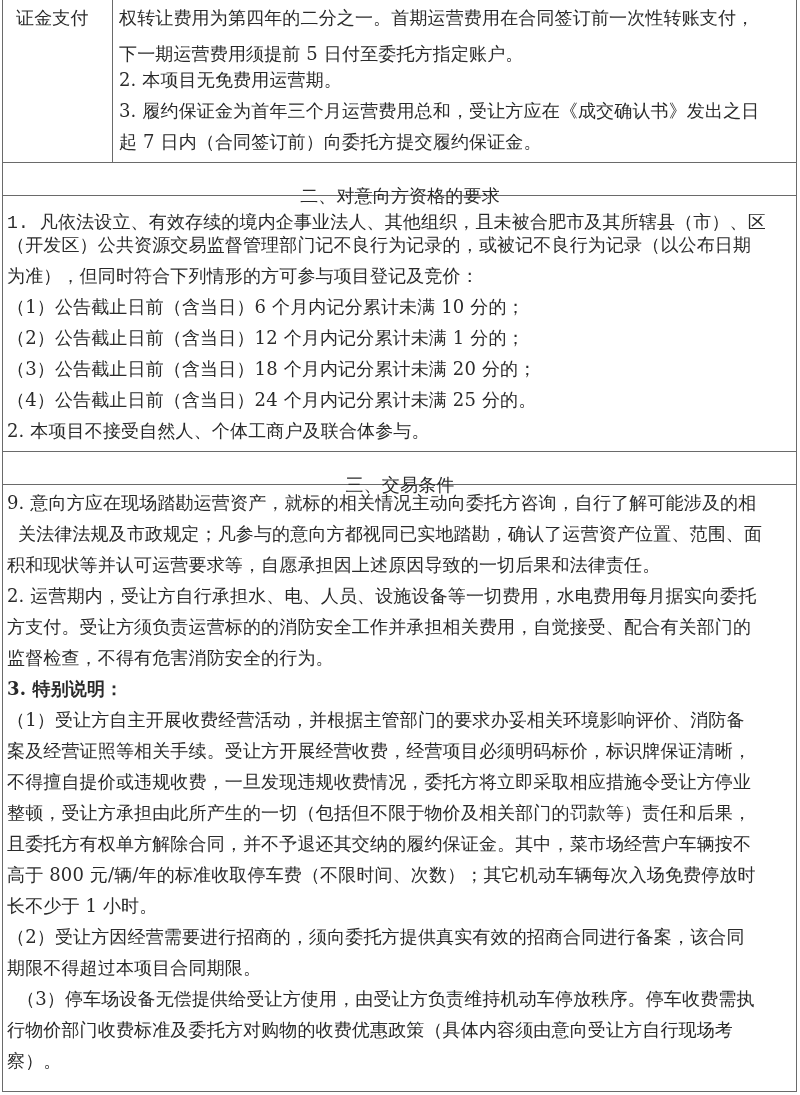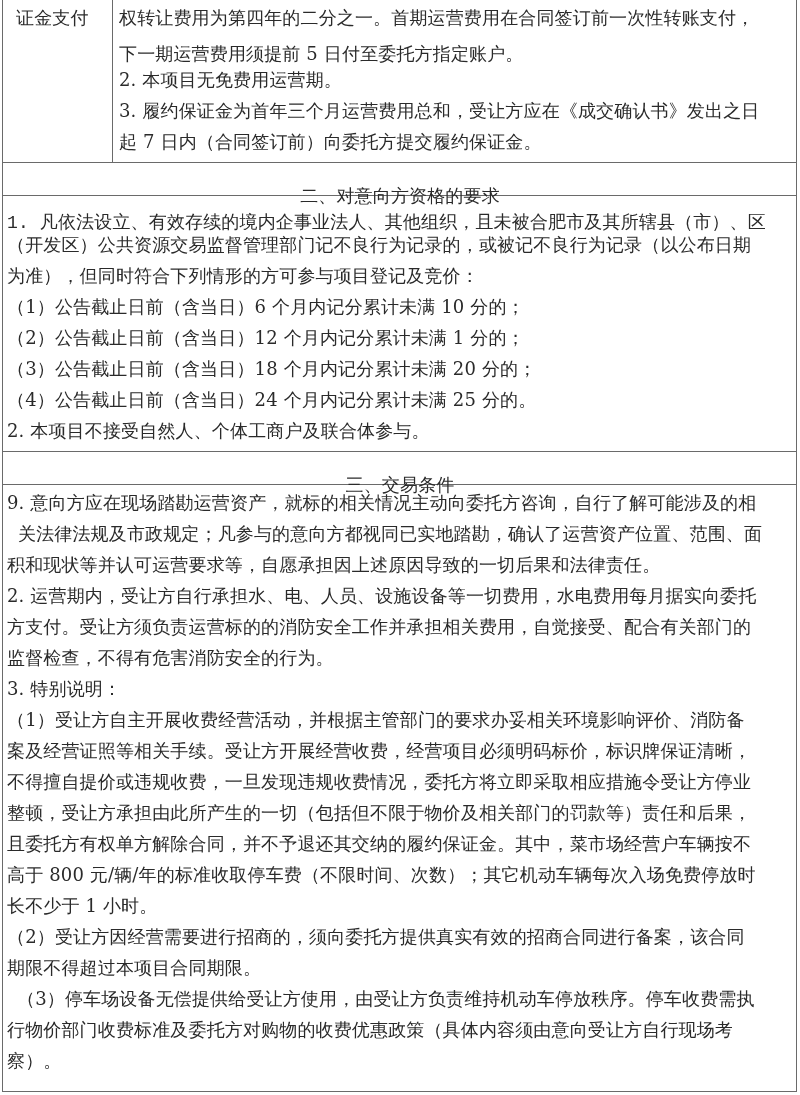--- a/index.html
+++ b/index.html
@@ -5,21 +5,21 @@
   html, body { margin: 0; padding: 0; background: #ffffff; }
   body { width: 800px; height: 1095px; position: relative; overflow: hidden;
          font-family: "DejaVu Serif", "Liberation Serif", serif; color: #2a2a2a; }
   .tbl { position: absolute; left: 2px; top: -2px; width: 795px; height: 1094px;
          border-left: 1.5px solid #6a6a6a; border-right: 1.5px solid #6a6a6a;
          border-bottom: 1.5px solid #6a6a6a; box-sizing: border-box; }
   .hline { position: absolute; left: 0; right: 0; height: 0; border-top: 1.5px solid #6a6a6a; }
   .vline { position: absolute; width: 0; border-left: 1.5px solid #6a6a6a; }
   .line { position: absolute; white-space: nowrap; font-size: 18px; line-height: 20px; letter-spacing: 0.15px; }
   .center { left: 0; right: 0; text-align: center; margin-top: 16px; }
-  .bold { font-weight: normal; }
+  .bold { font-weight: bold; }
 </style>
 </head>
 <body>
 
 <div class="tbl">
 
   <div class="vline" style="left:109px; top:0; height:165px;"></div>
 
   <div class="hline" style="top:164px;"></div>
   <div class="hline" style="top:197px;"></div>

